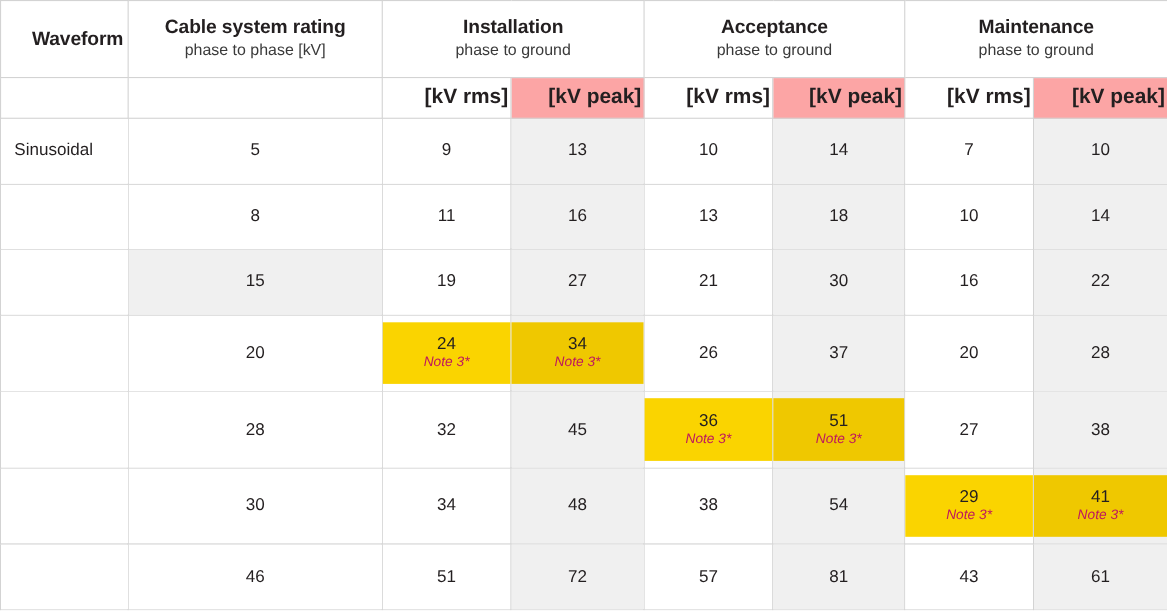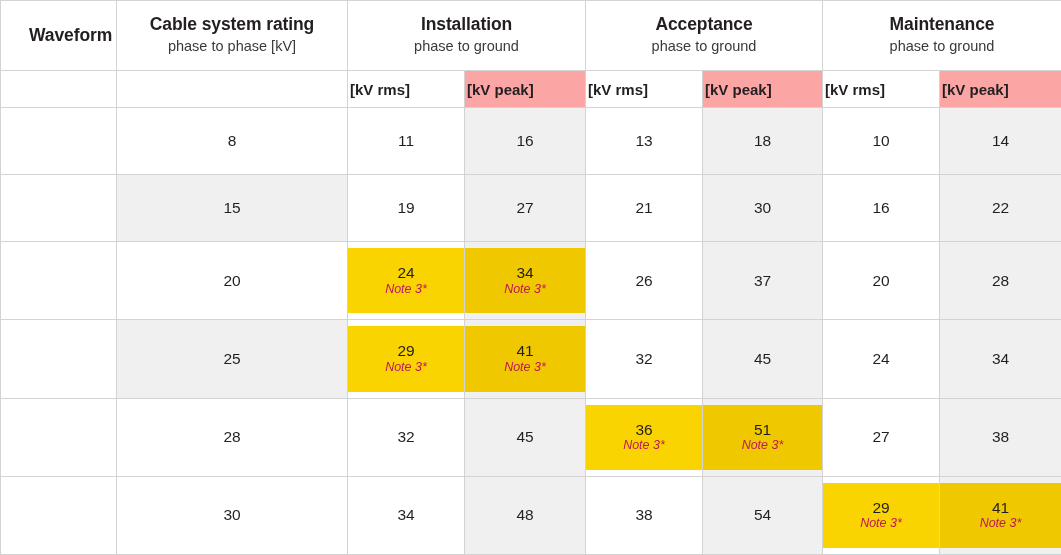--- a/index.html
+++ b/index.html
@@ -63,24 +63,24 @@
     line-height: 1.35;
     color: #3a3a3a;
     margin-top: 1px;
   }
 
   
   tr.unit-row th {
     border: 1px solid #d3d3d3;
     height: 37px;
     box-sizing: border-box;
-    font-size: 15px;
+    font-size: 19px;
     font-weight: bold;
     color: #231f20;
-    text-align: left;
+    text-align: right;
     vertical-align: middle;
     background: #ffffff;
     padding: 0 2px;
   }
   tr.unit-row th.stripe { background: #fca5a5; }
   tr.unit-row th.blank  { background: #ffffff; }
 
   
   tbody td {
     border: 1px solid #d3d3d3;
@@ -172,20 +172,30 @@
         <th>[kV rms]</th>
         <th class="stripe">[kV peak]</th>
         <th>[kV rms]</th>
         <th class="stripe">[kV peak]</th>
         <th>[kV rms]</th>
         <th class="stripe">[kV peak]</th>
       </tr>
     </thead>
     <tbody id="table-body">
         <tr>
+          <td class="waveform-cell">Sinusoidal</td>
+          <td>5</td>
+          <td>9</td>
+          <td class="stripe">13</td>
+          <td>10</td>
+          <td class="stripe">14</td>
+          <td>7</td>
+          <td class="stripe">10</td>
+        </tr>
+        <tr>
           <td class="waveform-cell"></td>
           <td>8</td>
           <td>11</td>
           <td class="stripe">16</td>
           <td>13</td>
           <td class="stripe">18</td>
           <td>10</td>
           <td class="stripe">14</td>
         </tr>
         <tr>
@@ -213,40 +223,20 @@
               <span class="hl-note">Note 3*</span>
             </div>
           </td>
           <td>26</td>
           <td class="stripe">37</td>
           <td>20</td>
           <td class="stripe">28</td>
         </tr>
         <tr class="tall">
           <td class="waveform-cell"></td>
-          <td class="stripe">25</td>
-          <td>
-            <div class="hl-wrap">
-              <span class="hl-value">29</span>
-              <span class="hl-note">Note 3*</span>
-            </div>
-          </td>
-          <td class="stripe">
-            <div class="hl-wrap">
-              <span class="hl-value">41</span>
-              <span class="hl-note">Note 3*</span>
-            </div>
-          </td>
-          <td>32</td>
-          <td class="stripe">45</td>
-          <td>24</td>
-          <td class="stripe">34</td>
-        </tr>
-        <tr class="tall">
-          <td class="waveform-cell"></td>
           <td>28</td>
           <td>32</td>
           <td class="stripe">45</td>
           <td>
             <div class="hl-wrap">
               <span class="hl-value">36</span>
               <span class="hl-note">Note 3*</span>
             </div>
           </td>
           <td class="stripe">
@@ -271,15 +261,25 @@
               <span class="hl-note">Note 3*</span>
             </div>
           </td>
           <td class="stripe">
             <div class="hl-wrap">
               <span class="hl-value">41</span>
               <span class="hl-note">Note 3*</span>
             </div>
           </td>
         </tr>
+        <tr>
+          <td class="waveform-cell"></td>
+          <td>46</td>
+          <td>51</td>
+          <td class="stripe">72</td>
+          <td>57</td>
+          <td class="stripe">81</td>
+          <td>43</td>
+          <td class="stripe">61</td>
+        </tr>
       </tbody>
   </table>
 </div>
 
 </body></html>

